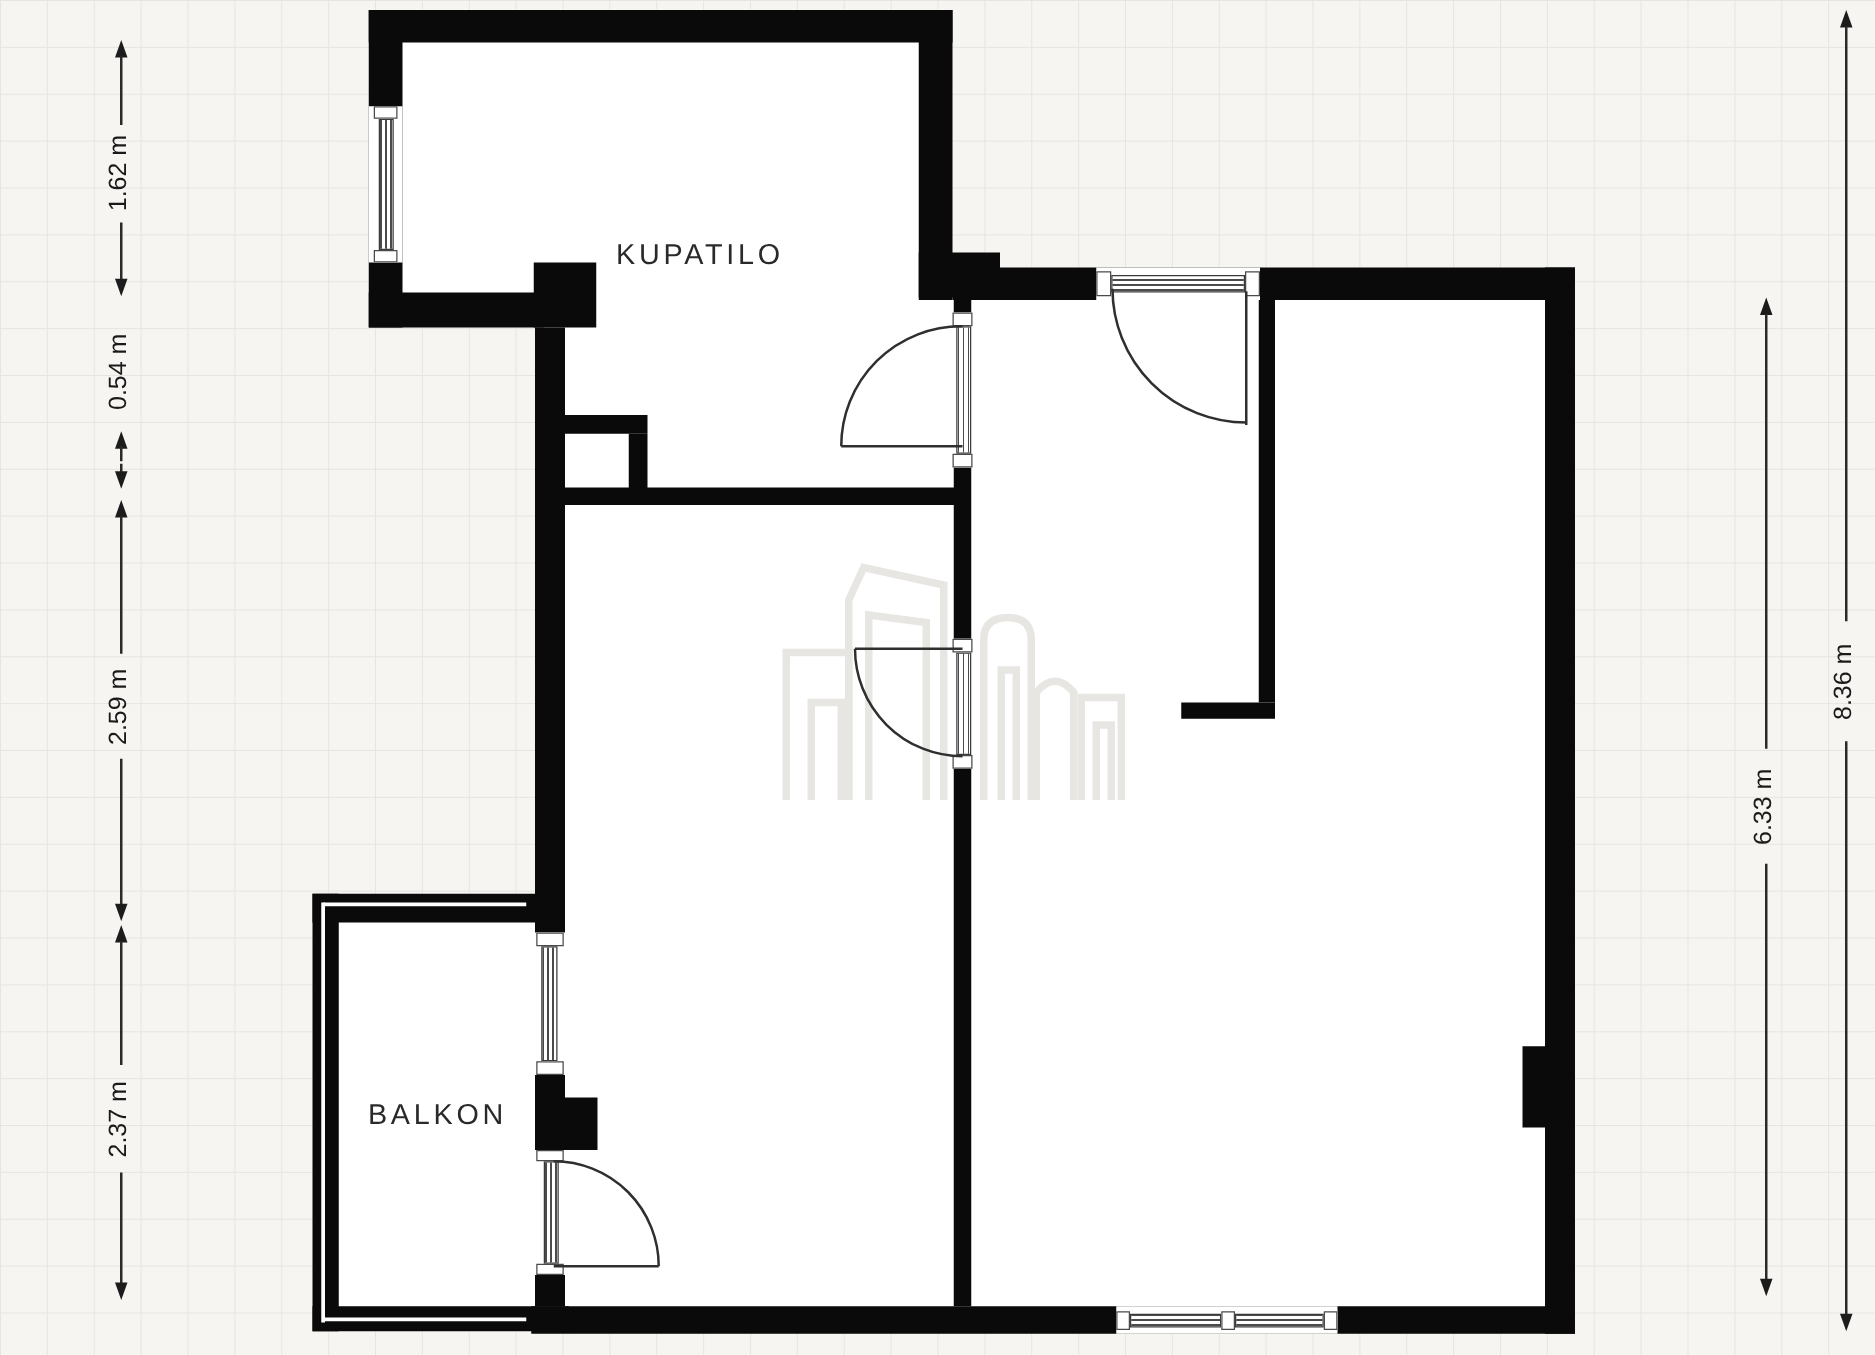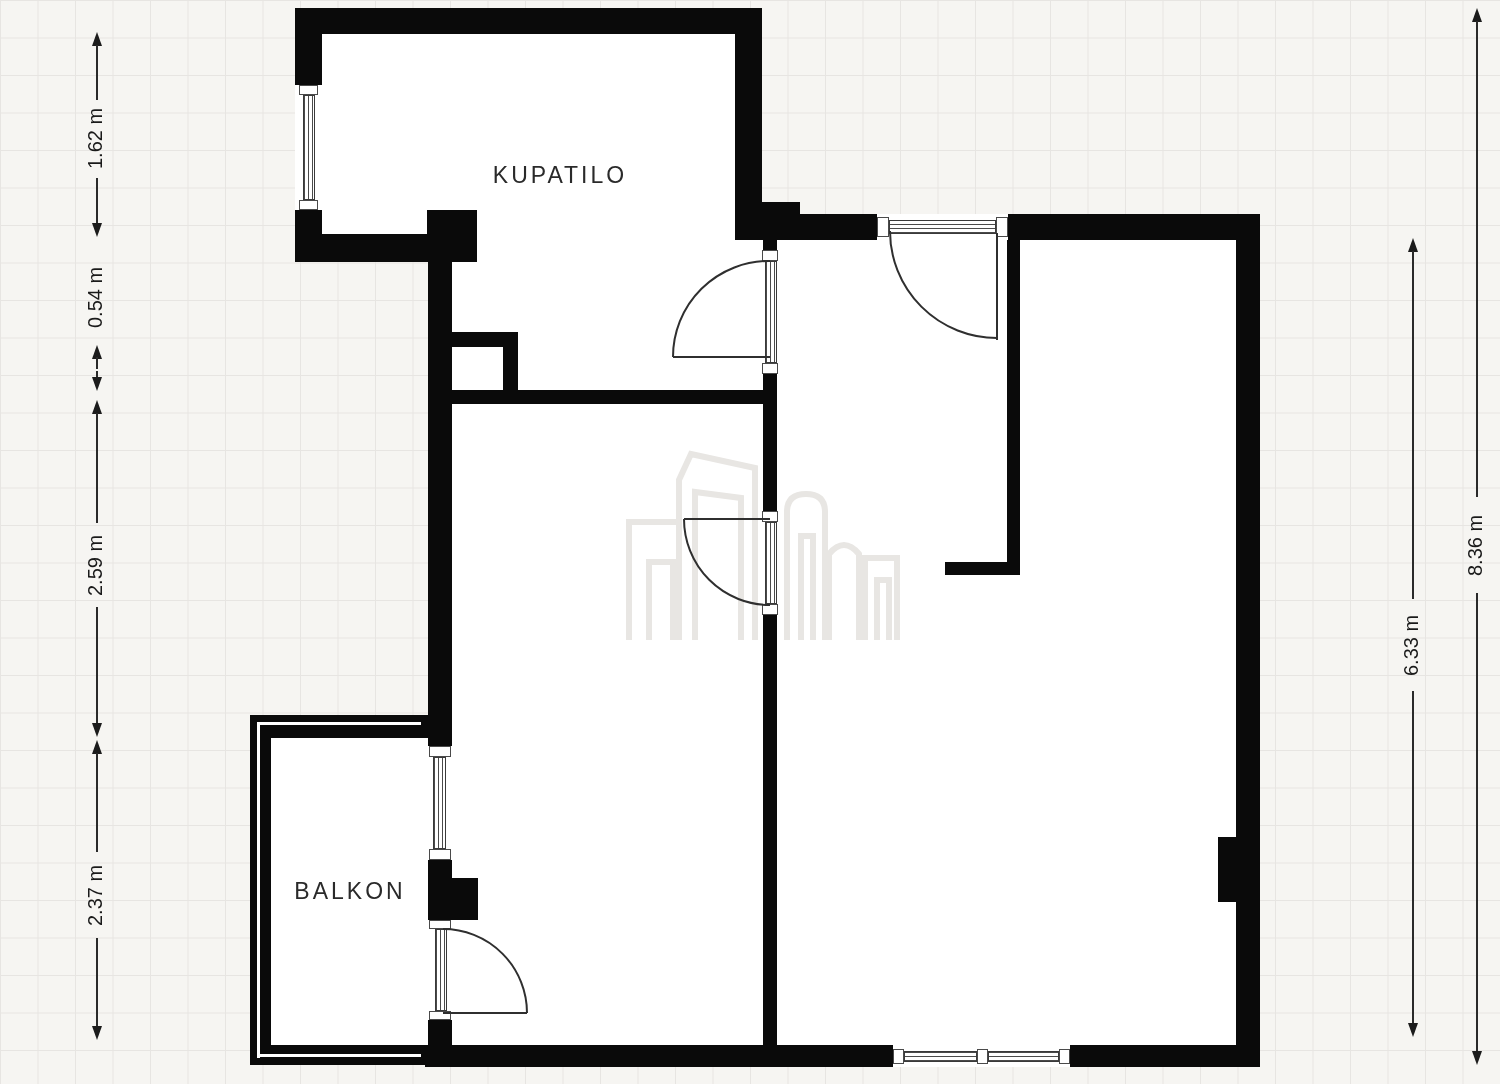--- a/index.html
+++ b/index.html
@@ -124,21 +124,21 @@
       <path d="M 673 357 A 96 96 0 0 1 770 261"></path>
       <path d="M 684 519 L 770 519"></path>
       <path d="M 684 519 A 86 86 0 0 0 770 605"></path>
       <path d="M 997 233 L 997 340"></path>
       <path d="M 890 231 A 107 107 0 0 0 997 338"></path>
       <path d="M 443 1013 L 527 1013"></path>
       <path d="M 443 929 A 84 84 0 0 1 527 1013"></path>
     </g>
   </svg>
 
-  <div class="room-label" style="left:480px;top:162px;width:160px">KUPATILO</div>
+  <div class="room-label" style="left:480px;top:190px;width:160px">KUPATILO</div>
   <div class="room-label" style="left:280px;top:878px;width:140px">BALKON</div>
 
   <div>
     <div class="arr-up" style="left:92px;top:32px"></div>
     <div class="dline" style="left:96px;top:45px;height:55px"></div>
     <div class="dlabel" style="left:84px;top:100px;height:76px;width:26px">1.62 m</div>
     <div class="dline" style="left:96px;top:178px;height:46px"></div>
     <div class="arr-down" style="left:92px;top:223px"></div>
   </div>
   <div>

